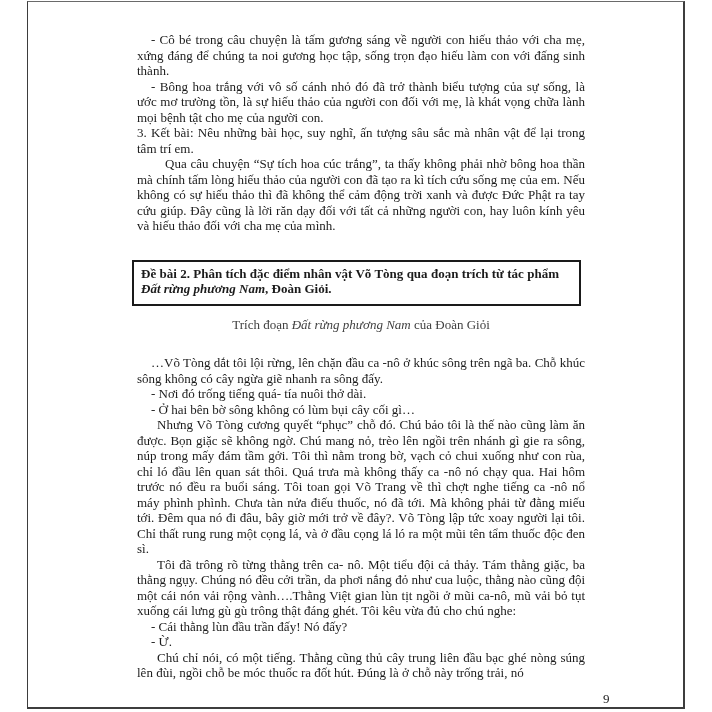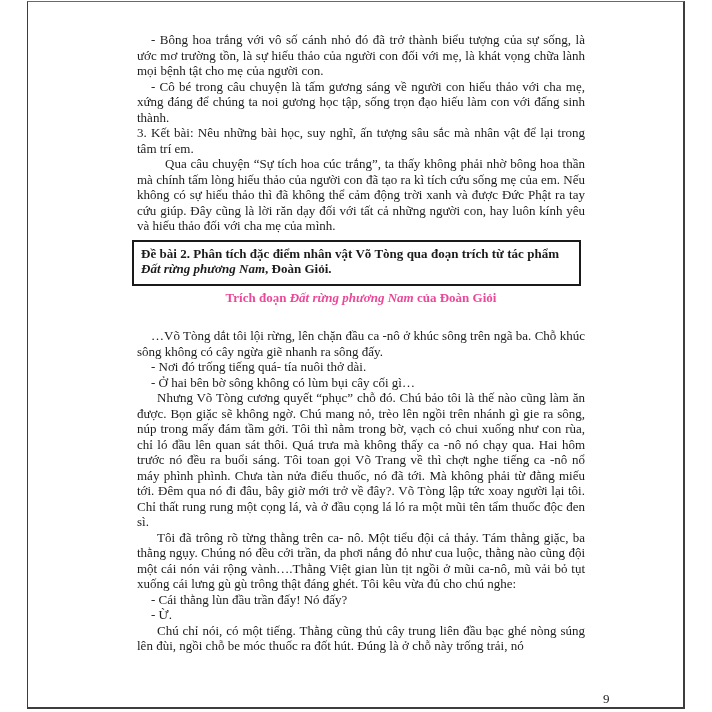--- a/index.html
+++ b/index.html
@@ -36,57 +36,57 @@
     line-height: 15.5px;
     text-align: justify;
     color: #1b1b1b;
   }
   .in1 { text-indent: 14px; }
   .in2 { text-indent: 20px; font-family: Liberation Serif, serif; }
   .in3 { text-indent: 28px; }
   .bold { font-weight: normal; }
   .italic { font-style: italic; }
   .exercise-box {
-    margin-top: 6px;
+    margin-top: 26px;
     margin-left: -5px;
     width: 449px;
     border: 2px solid #1a1a1a;
     padding: 4px 20px 7px 7px;
     box-sizing: border-box;
     font-weight: bold;
     font-size: 13px;
     line-height: 15.5px;
     text-align: justify;
     color: #1b1b1b;
   }
   .excerpt-heading {
-    margin-top: 4px;
+    margin-top: 11px;
     text-align: center;
-    font-weight: bold;
+    font-weight: normal;
     font-size: 13px;
     line-height: 15.5px;
-    color: #ec4899;
+    color: #404040;
   }
   .excerpt-start { margin-top: 23px !important; }
   .page-number {
     position: absolute;
     left: 575px;
     top: 689px;
     font-size: 13px;
     color: #1b1b1b;
   }
 </style>
 </head>
 <body>
 
 <div class="scan-frame">
   <div class="page-content">
 
+    <p class="para in1">- Cô bé trong câu chuyện là tấm gương sáng về người con hiếu thảo với cha mẹ, xứng đáng để chúng ta noi gương học tập, sống trọn đạo hiếu làm con với đấng sinh thành.</p>
     <p class="para in1">- Bông hoa trắng với vô số cánh nhỏ đó đã trở thành biểu tượng của sự sống, là ước mơ trường tồn, là sự hiếu thảo của người con đối với mẹ, là khát vọng chữa lành mọi bệnh tật cho mẹ của người con.</p>
-    <p class="para in1">- Cô bé trong câu chuyện là tấm gương sáng về người con hiếu thảo với cha mẹ, xứng đáng để chúng ta noi gương học tập, sống trọn đạo hiếu làm con với đấng sinh thành.</p>
     <p class="para bold">3. Kết bài: Nêu những bài học, suy nghĩ, ấn tượng sâu sắc mà nhân vật để lại trong tâm trí em.</p>
     <p class="para in3">Qua câu chuyện “Sự tích hoa cúc trắng”, ta thấy không phải nhờ bông hoa thần mà chính tấm lòng hiếu thảo của người con đã tạo ra kì tích cứu sống mẹ của em. Nếu không có sự hiếu thảo thì đã không thể cảm động trời xanh và được Đức Phật ra tay cứu giúp. Đây cũng là lời răn dạy đối với tất cả những người con, hay luôn kính yêu và hiếu thảo đối với cha mẹ của mình.</p>
 
     <div class="exercise-box">
       <span>Đề bài 2. Phân tích đặc điểm nhân vật Võ Tòng qua đoạn trích từ tác phẩm </span><span class="italic">Đất rừng phương Nam</span><span>, Đoàn Giỏi.</span>
     </div>
 
     <div class="excerpt-heading">
       <span>Trích đoạn </span><span class="italic">Đất rừng phương Nam</span><span> của Đoàn Giỏi</span>
     </div>

